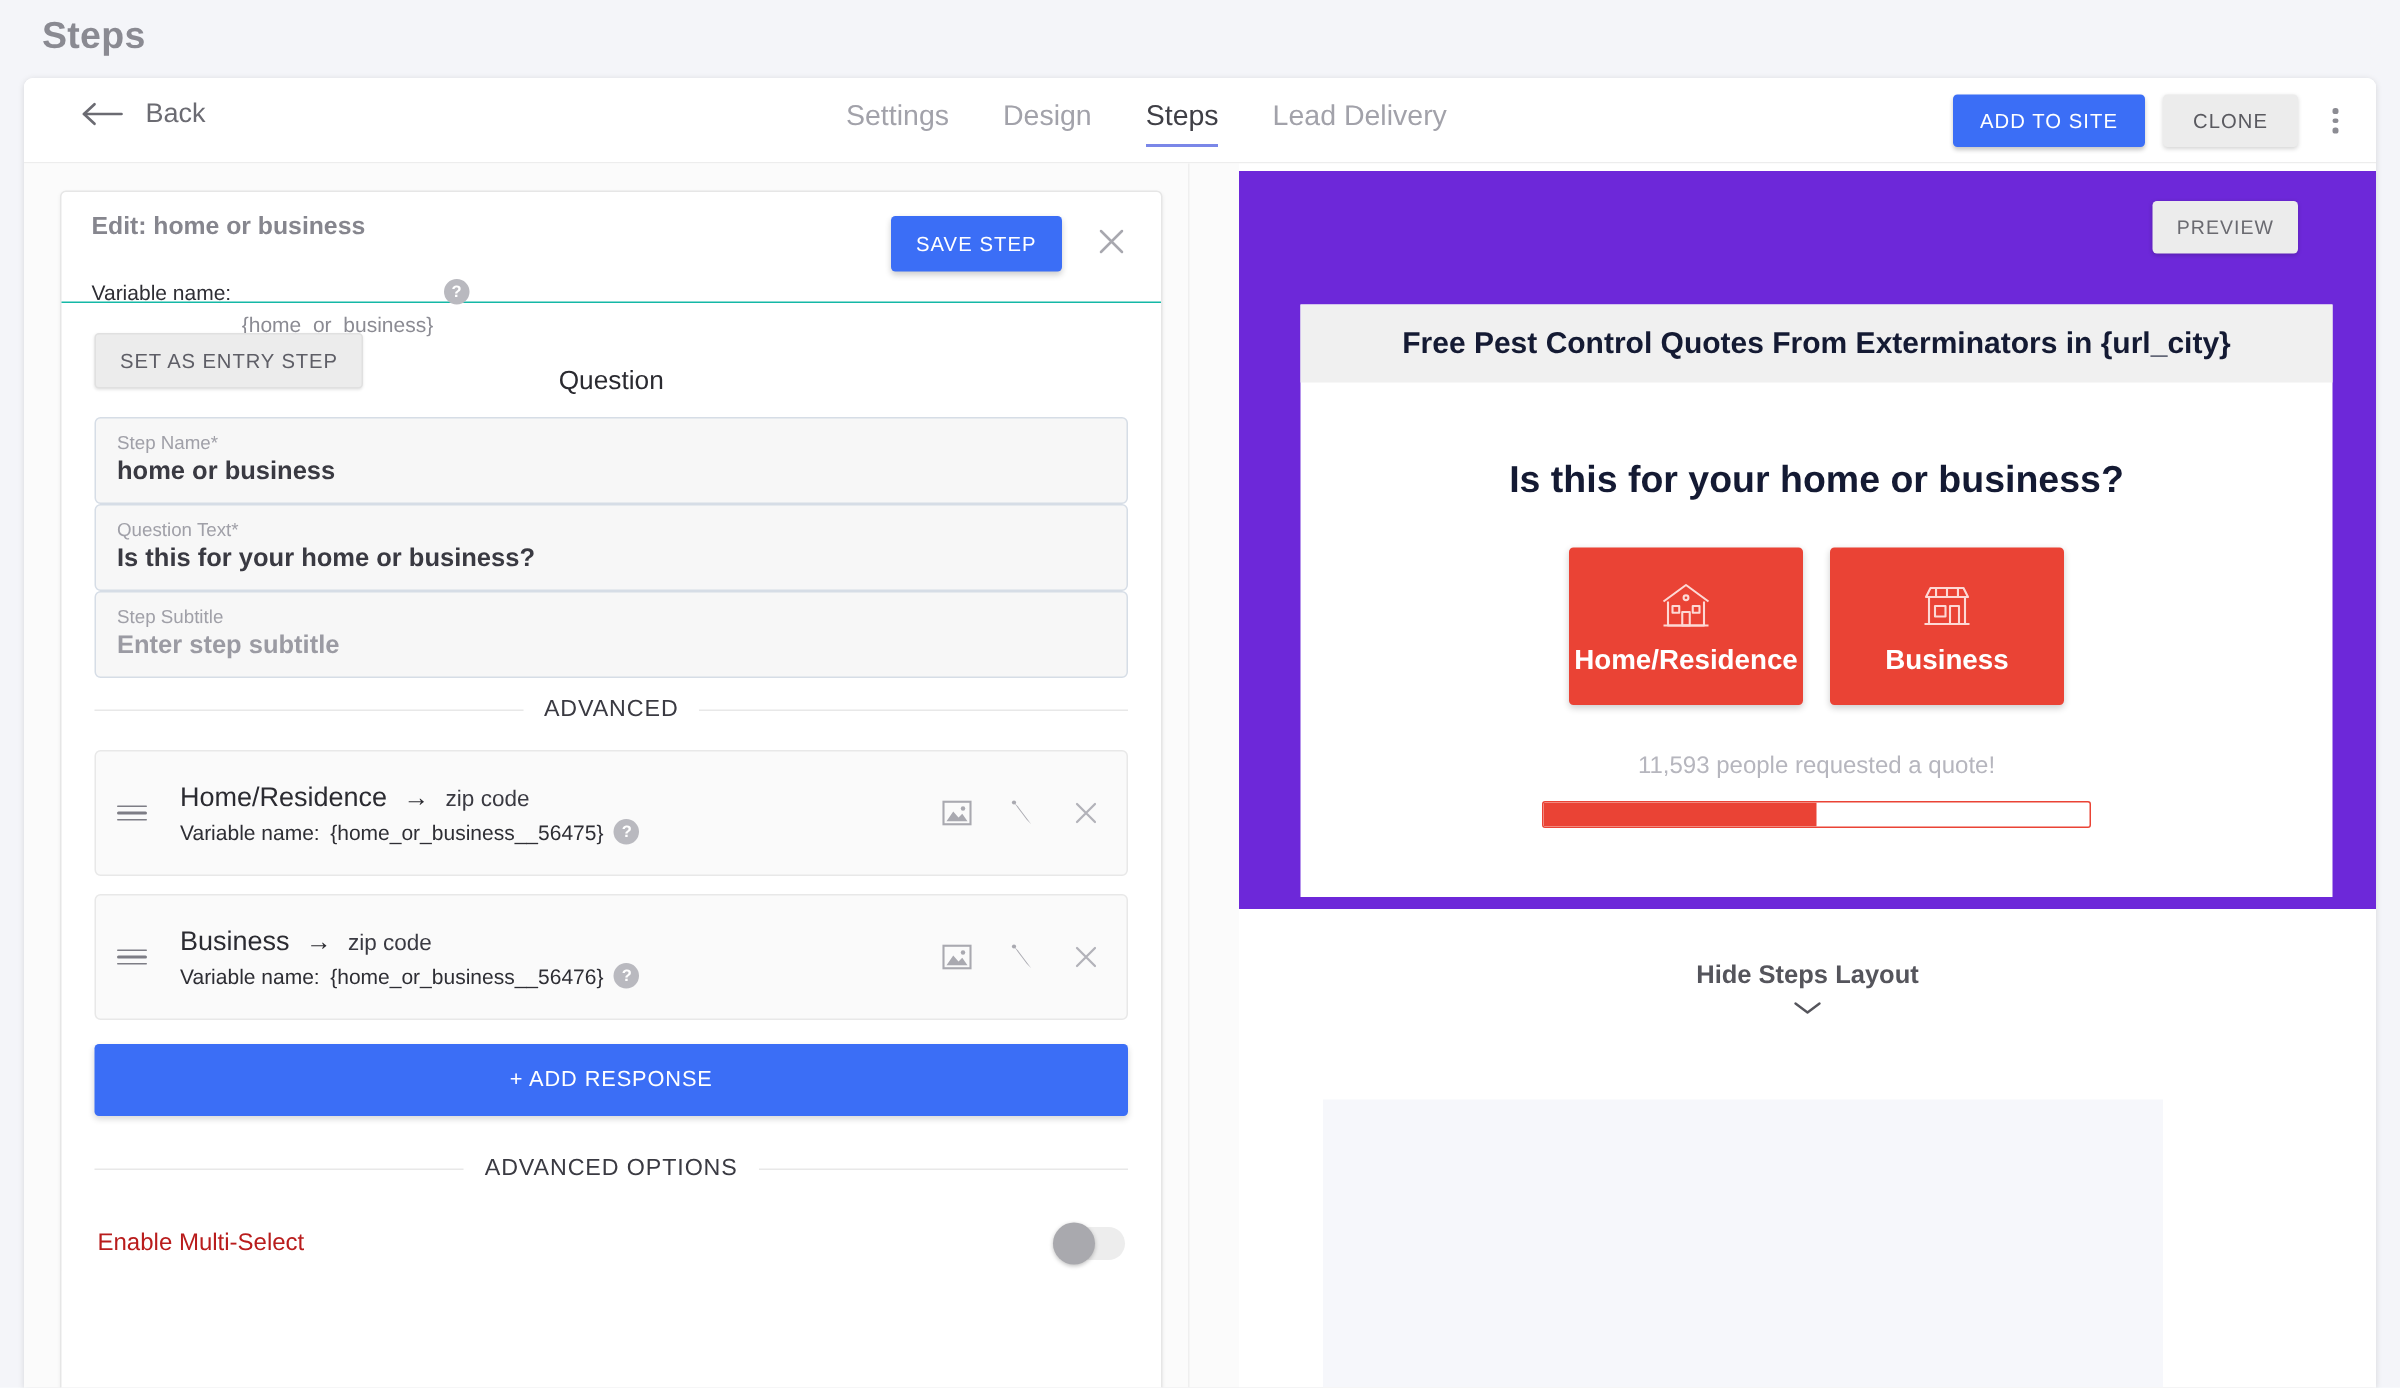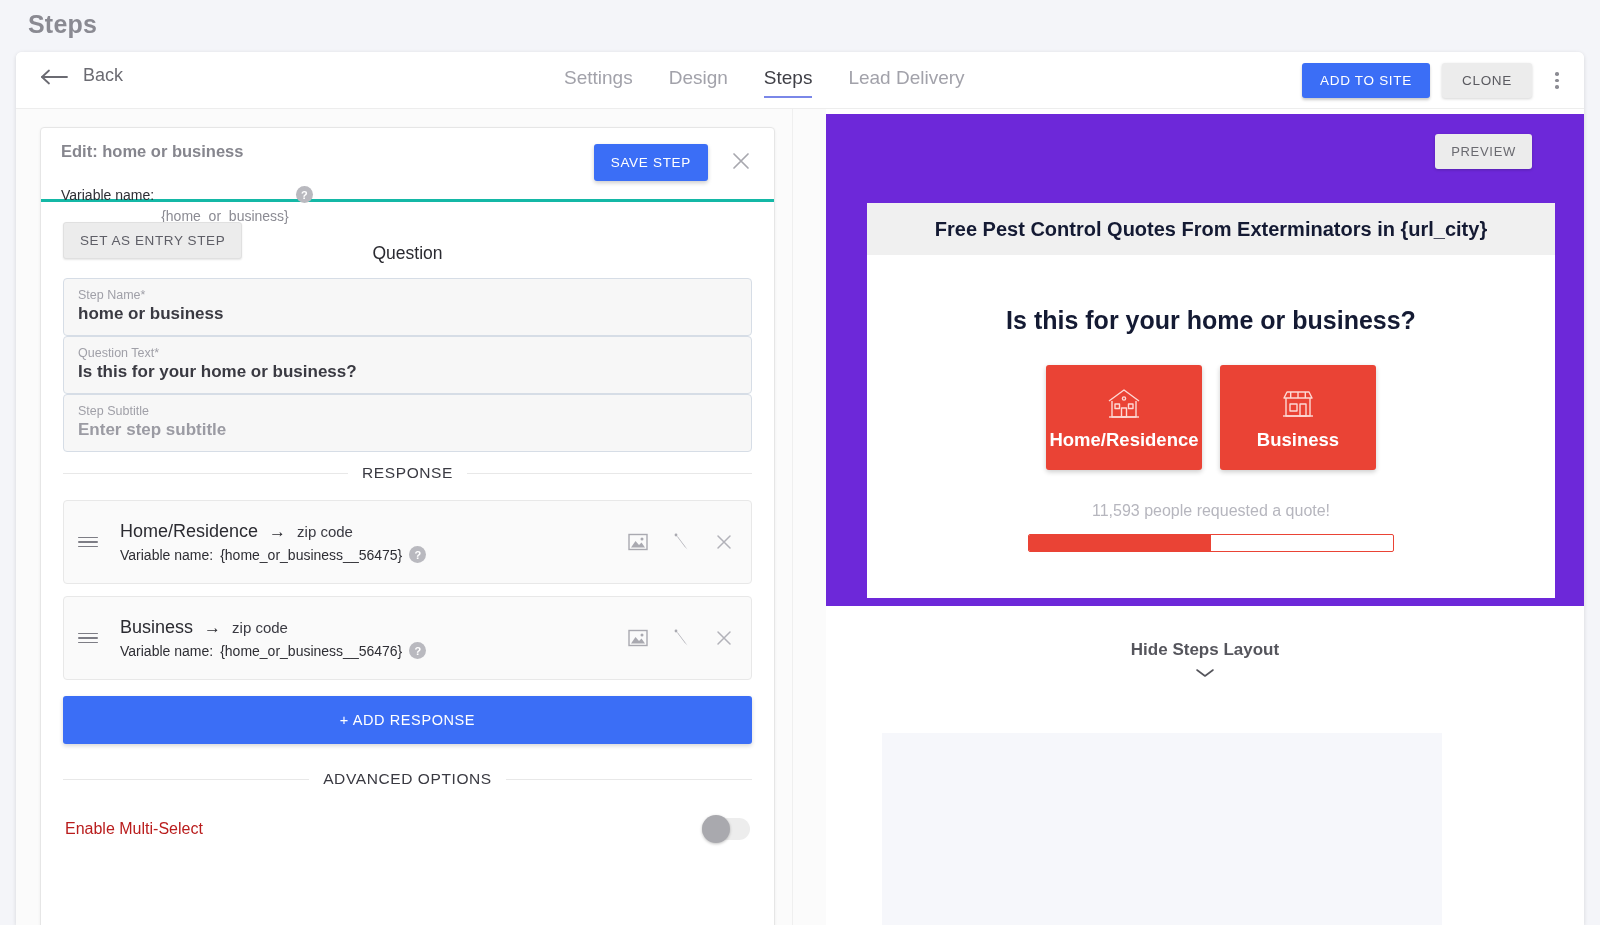--- a/index.html
+++ b/index.html
@@ -26,22 +26,22 @@
     box-shadow: 0 1px 4px rgba(0,0,0,.13);
     overflow: hidden;
   }
 
   
   .topbar {
     position: relative; height: 57px; width: 100%;
     background: #fff; border-bottom: 1px solid #ededed;
   }
   .back-btn {
-    position: absolute; left: 24px; top: 13px;
-    display: flex; align-items: flex-end; gap: 13px;
+    position: absolute; left: 38px; top: 13px;
+    display: flex; align-items: center; gap: 13px;
     cursor: pointer;
   }
   .back-arrow { width: 30px; height: 18px; display: block; }
   .back-label { font-size: 18px; color: #6b6b72; }
 
   .nav-tabs {
     position: absolute; left: 548px; top: 15px;
     display: flex; gap: 36px; align-items: flex-start;
   }
   .nav-tab {
@@ -84,21 +84,21 @@
     background: #fbfbfb; overflow: hidden;
   }
   .editor-card {
     position: absolute; left: 24px; top: 18px;
     width: 735px; min-height: 900px;
     background: #fff; border: 1px solid #e6e6e6;
     border-radius: 4px;
     box-shadow: 0 1px 3px rgba(0,0,0,.06);
   }
   .editor-head {
-    position: relative; height: 74px; border-bottom: 3px solid #14b8a6;
+    position: relative; height: 74px; border-bottom: 1px solid #14b8a6;
     padding: 14px 20px;
   }
   .eh-title { font-size: 16.5px; font-weight: bold; color: #86868e; }
   .eh-sub { font-size: 14px; color: #2e2e34; margin-top: 4px; display: flex; align-items: center; gap: 7px;}
   .eh-sub .vn { color: #8b8b93; margin-top: 43px; }
   .help-dot {
     width: 17px; height: 17px; border-radius: 50%; background: #b9b9bf;
     color: #fff; font-size: 11px; display: inline-flex;
     align-items: center; justify-content: center; cursor: pointer; font-weight: bold;
   }
@@ -335,21 +335,21 @@
             <div class="field-value">Is this for your home or business?</div>
           </div>
 
           <div class="field">
             <div class="field-label">Step Subtitle</div>
             <div class="field-value placeholder">Enter step subtitle</div>
           </div>
 
           <div class="section-divider">
             <span class="line"></span>
-            <span class="txt">RESPONSE</span>
+            <span class="txt">ADVANCED</span>
             <span class="line"></span>
           </div>
 
           
           <div class="resp-row">
             <div class="drag-handle">
                 <i></i>
                 <i></i>
                 <i></i>
               </div>

